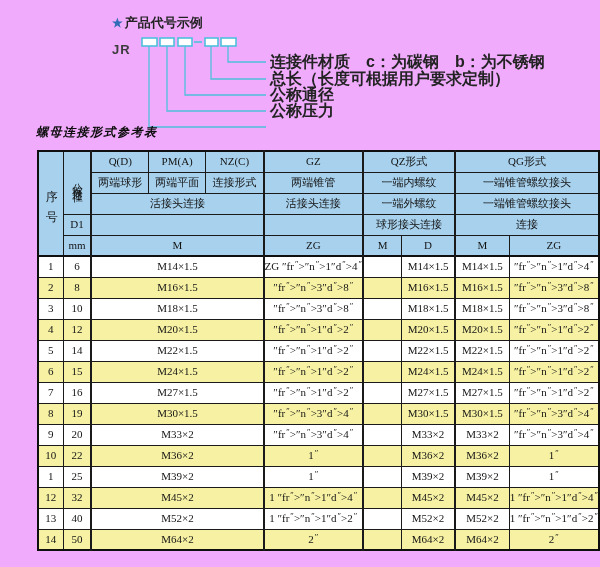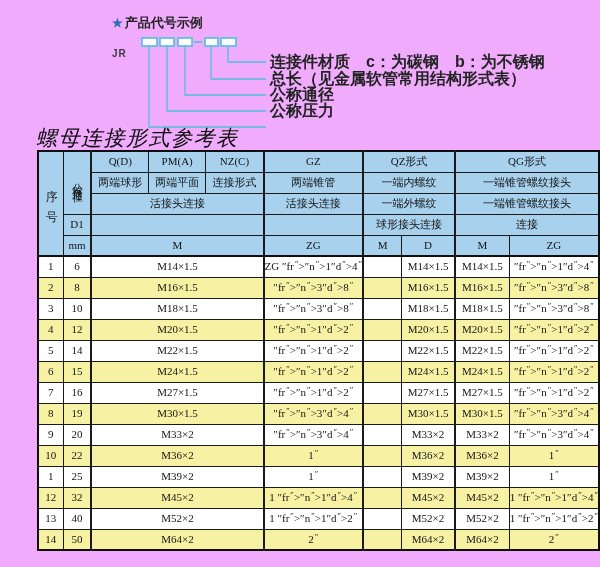--- a/index.html
+++ b/index.html
@@ -2,26 +2,26 @@
 <html><head>
 <meta charset="utf-8">
 <style>
   html,body{margin:0;padding:0;background:#ffffff;}
   body{width:600px;height:567px;font-family:"Liberation Sans",sans-serif;}
   .page{position:relative;width:600px;height:567px;overflow:hidden;background:#f0abfc;}
 
   
   .star-row{position:absolute;left:112px;top:14px;font-size:13px;font-weight:bold;color:#222;white-space:nowrap;}
   .star{color:#2e6cb5;margin-right:2px;font-size:12px;}
-  .jr-code{position:absolute;left:112px;top:48px;font-size:10px;font-weight:bold;color:#3c3c3c;letter-spacing:1px;}
+  .jr-code{position:absolute;left:112px;top:42px;font-size:13px;font-weight:bold;color:#3c3c3c;letter-spacing:1px;}
   svg.connectors{position:absolute;left:0;top:0;}
   .dg-label{position:absolute;left:270px;height:14px;line-height:14px;font-size:16px;font-weight:bold;color:#232323;white-space:nowrap;}
 
   
-  .tbl-title{position:absolute;left:36px;top:124px;font-family:"Liberation Serif",serif;font-style:italic;font-weight:normal;font-size:21px;color:#0d0d0d;letter-spacing:1.5px;}
+  .tbl-title{position:absolute;left:36px;top:124px;font-family:"Liberation Serif",serif;font-style:italic;font-weight:bold;font-size:12px;color:#0d0d0d;letter-spacing:1.5px;}
 
   
   table.main{position:absolute;left:37px;top:150px;border-collapse:collapse;table-layout:fixed;background:#fff;
              font-family:"Liberation Serif",serif;color:#141414;border:2px solid #0f0f0f;}
   td{border:1px solid #1a1a1a;text-align:center;vertical-align:middle;padding:0;font-size:11px;line-height:1.15;
      overflow:hidden;white-space:nowrap;}
   thead td{background:#a7d1ed;}
   thead{border-bottom:2px solid #0f0f0f;}
   thead tr{height:21px;}
   tbody tr{height:21px;}
@@ -53,21 +53,21 @@
     <g stroke="#4ec0dc" stroke-width="1.3" fill="none">
       <polyline points="228,46 228,62 266,62"></polyline>
       <polyline points="211,46 211,79 266,79"></polyline>
       <polyline points="185,46 185,95 266,95"></polyline>
       <polyline points="167,46 167,111 266,111"></polyline>
       <polyline points="149,46 149,127 266,127"></polyline>
     </g>
   </svg>
 
   <div class="dg-label" style="top:55px;">连接件材质　c：为碳钢　b：为不锈钢</div>
-  <div class="dg-label" style="top:72px;">总长（见金属软管常用结构形式表）</div>
+  <div class="dg-label" style="top:72px;">总长（长度可根据用户要求定制）</div>
   <div class="dg-label" style="top:88px;">公称通径</div>
   <div class="dg-label" style="top:104px;text-align:right;">公称压力</div>
 
   <div class="tbl-title">螺母连接形式参考表</div>
 
   <table class="main">
     <colgroup>
       <col style="width:30px">
         <col style="width:33px">
       <col style="width:63px">

